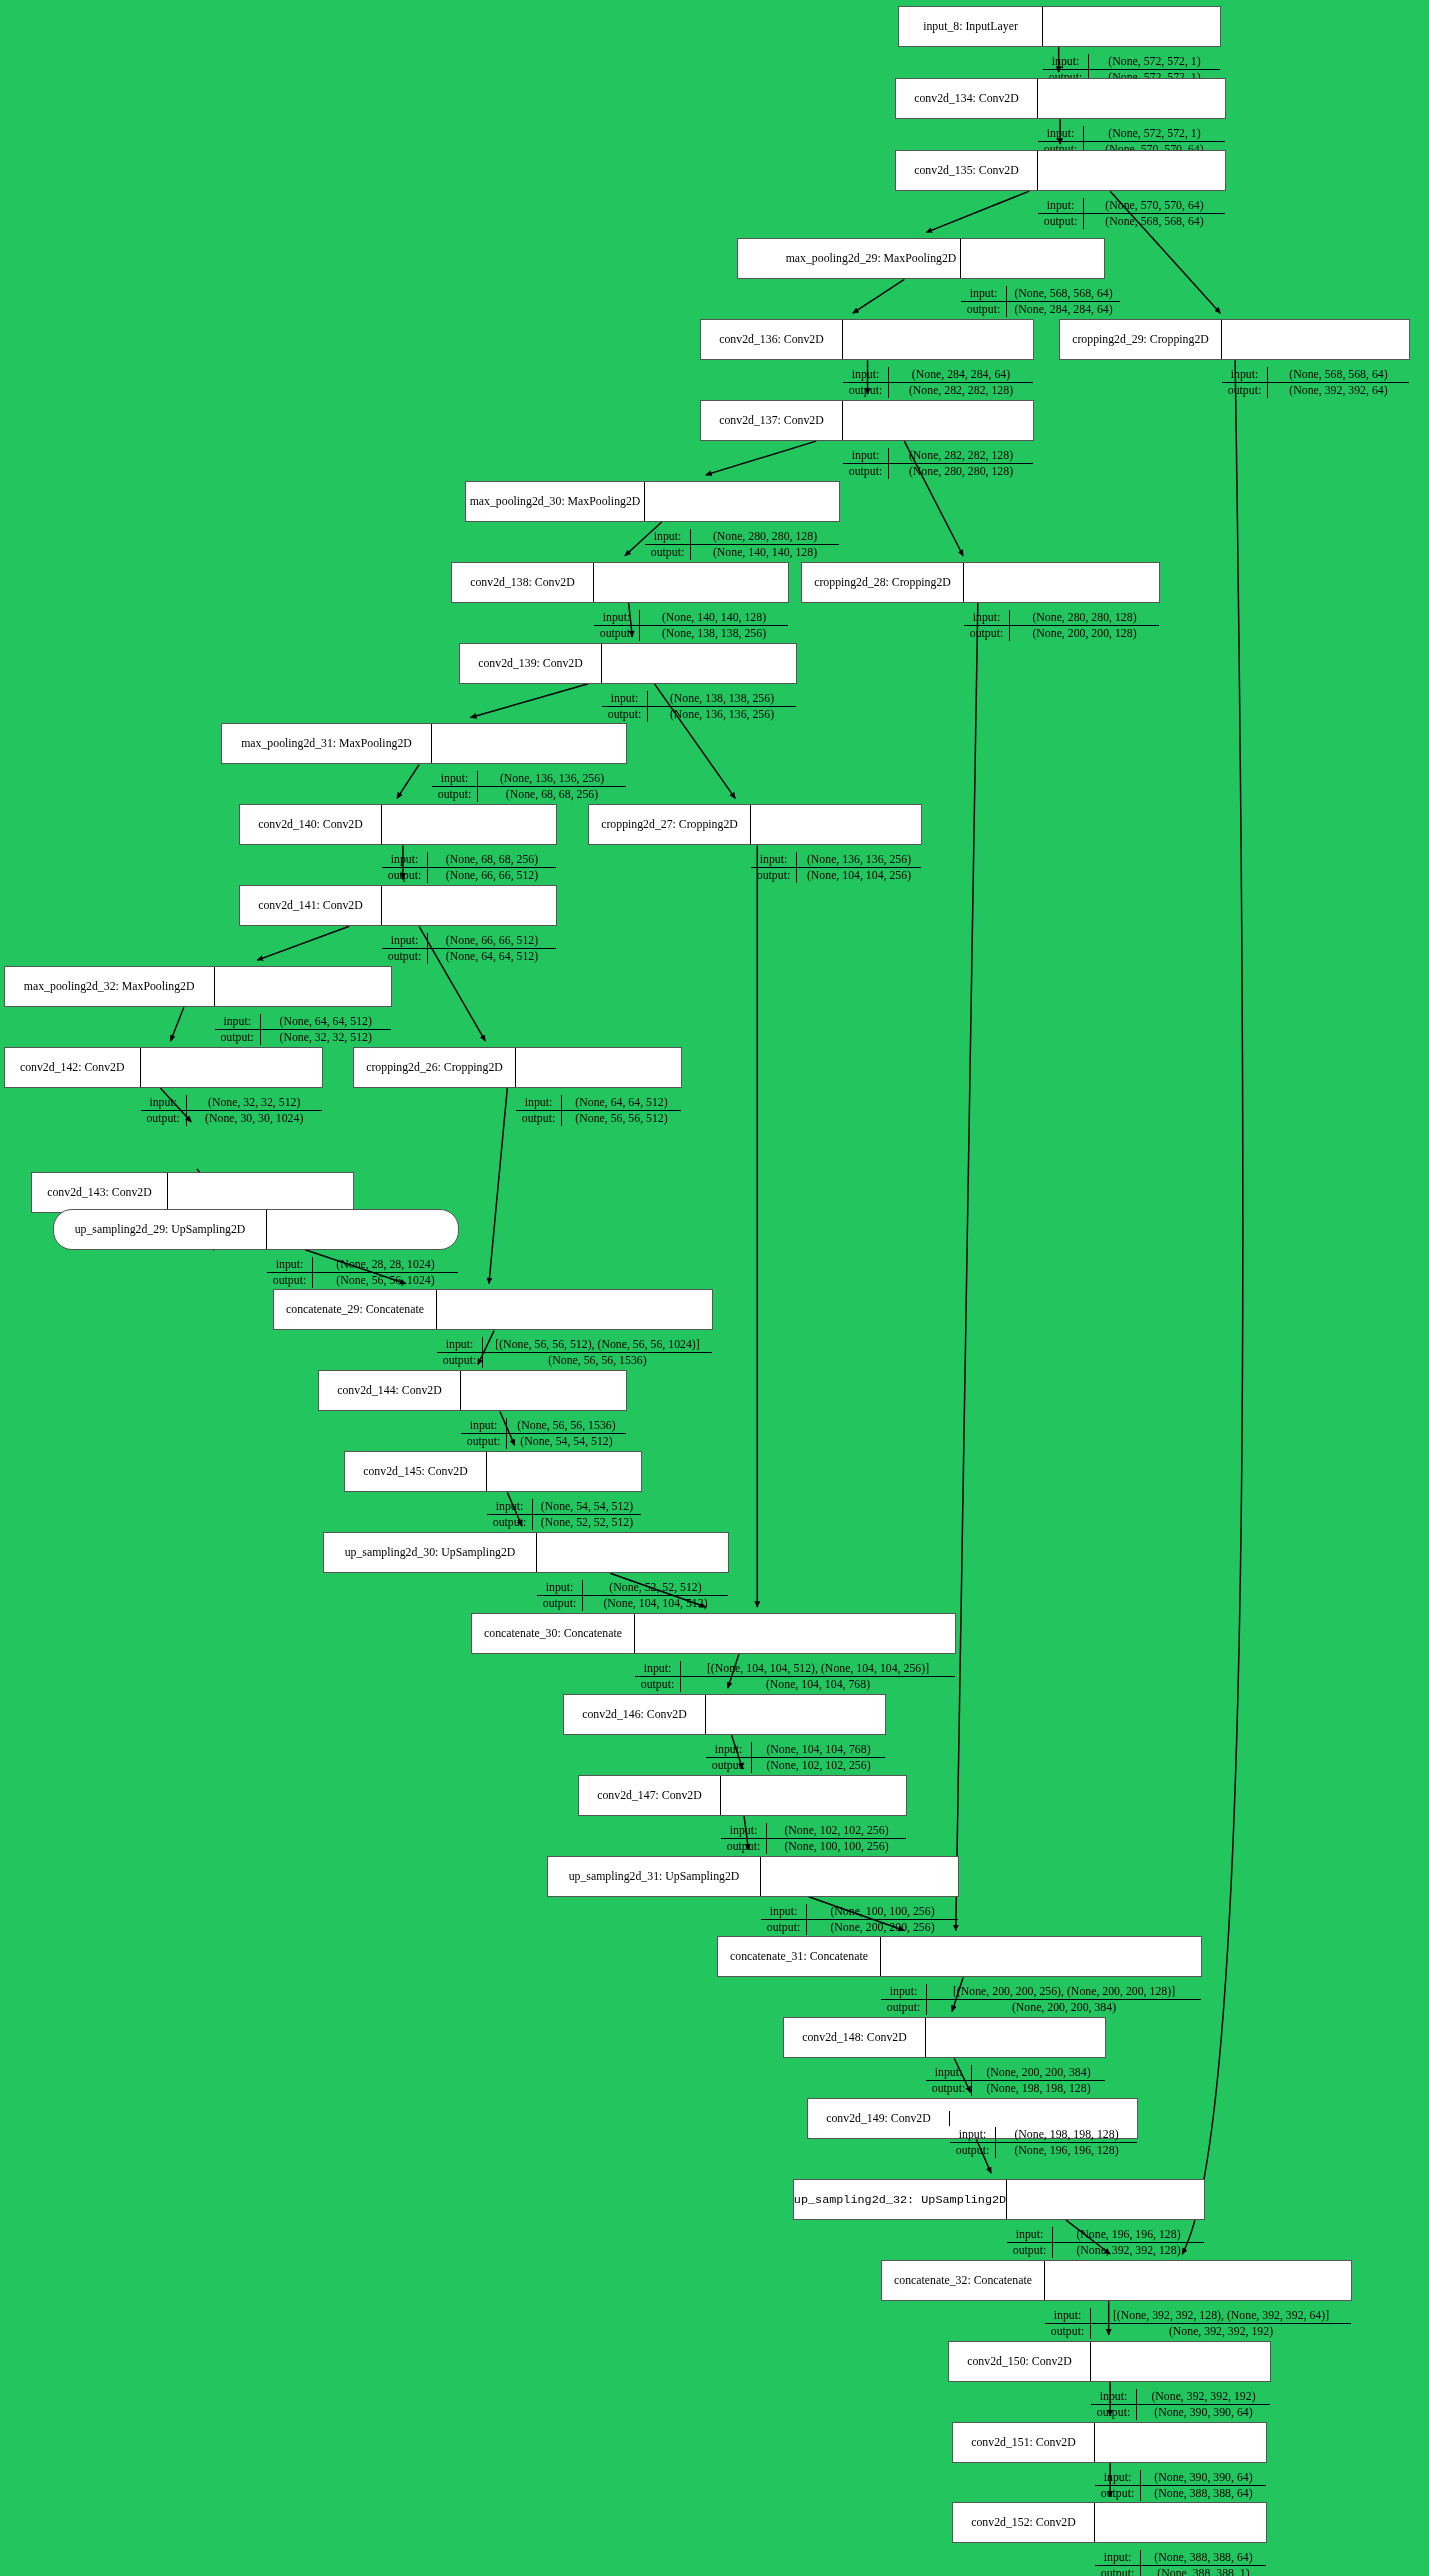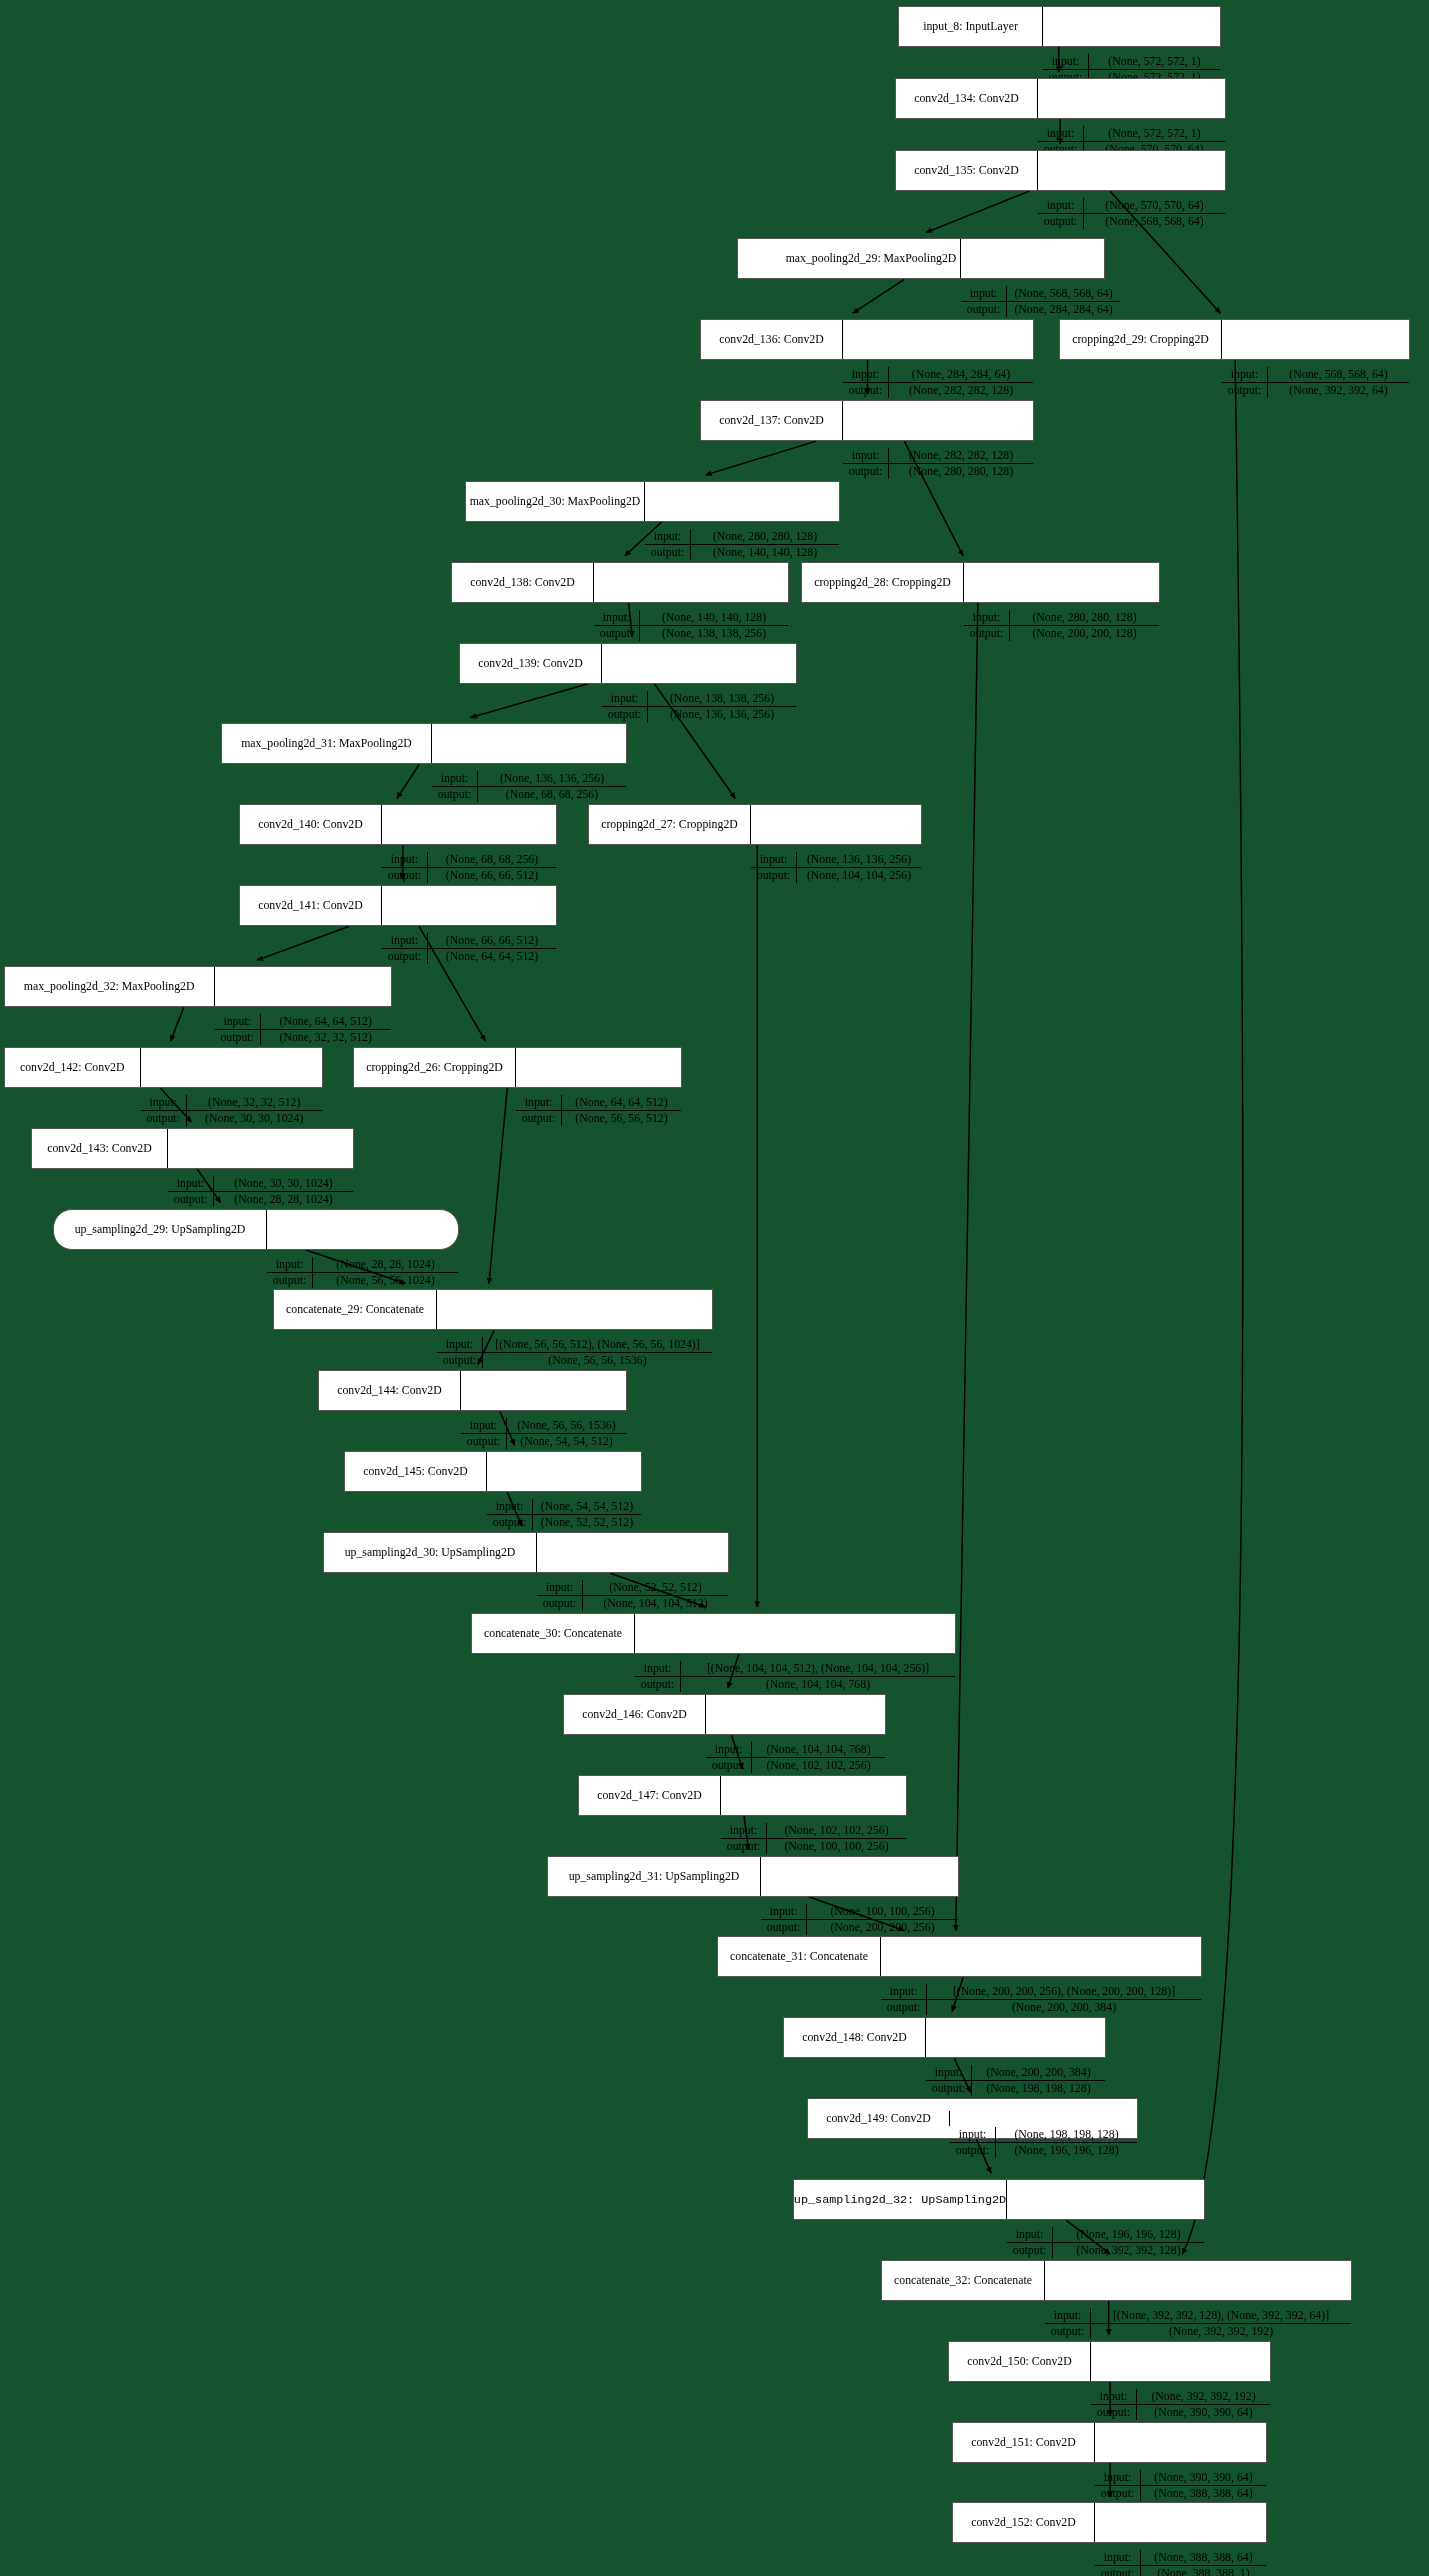--- a/index.html
+++ b/index.html
@@ -4,21 +4,21 @@
 <style>
   html, body {
     margin: 0;
     padding: 0;
     background: #ffffff;
   }
   #canvas {
     position: relative;
     width: 1430px;
     height: 2576px;
-    background: #14532d;
+    background: #22c55e;
     font-family: "Liberation Serif", "DejaVu Serif", serif;
     overflow: hidden;
   }
   svg.edges {
     position: absolute;
     left: 0; top: 0;
     width: 1430px;
     height: 2576px;
     pointer-events: none;
   }
@@ -363,21 +363,21 @@
           <div class="prow top">
             <div class="pkey" style="width: 46px; min-width: 46px;">input:</div>
             <div class="pval">(None, 32, 32, 512)</div>
           </div>
           <div class="prow">
             <div class="pkey" style="width: 46px; min-width: 46px;">output:</div>
             <div class="pval">(None, 30, 30, 1024)</div>
           </div>
         </div>
       </div>
-      <div class="node" style="left: 31px; top: 1128px; width: 323px; height: 41px; border-color: rgb(85, 85, 85);">
+      <div class="node" style="left: 31px; top: 1172px; width: 323px; height: 41px; border-color: rgb(85, 85, 85);">
         <div class="nlabel" style="width: 136px; min-width: 136px;">conv2d_143: Conv2D</div>
         <div class="ports">
           <div class="prow top">
             <div class="pkey" style="width: 46px; min-width: 46px;">input:</div>
             <div class="pval">(None, 30, 30, 1024)</div>
           </div>
           <div class="prow">
             <div class="pkey" style="width: 46px; min-width: 46px;">output:</div>
             <div class="pval">(None, 28, 28, 1024)</div>
           </div>

